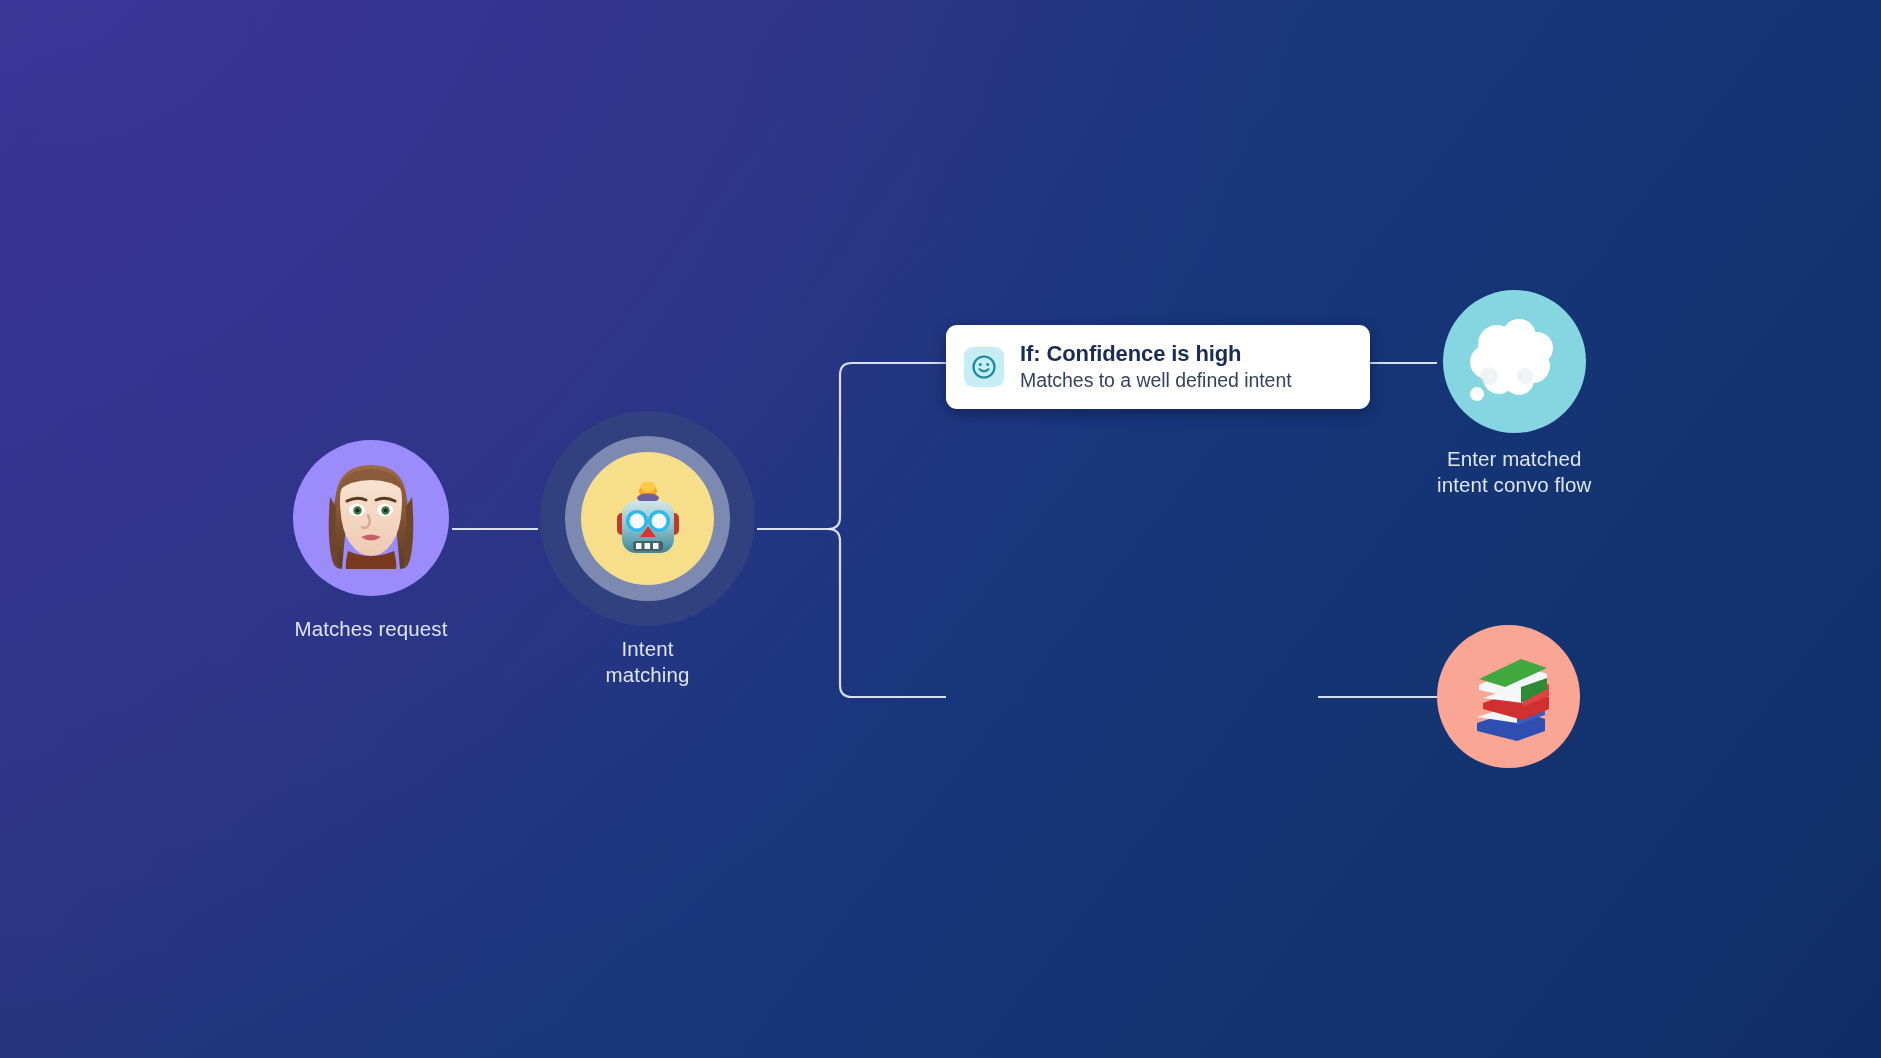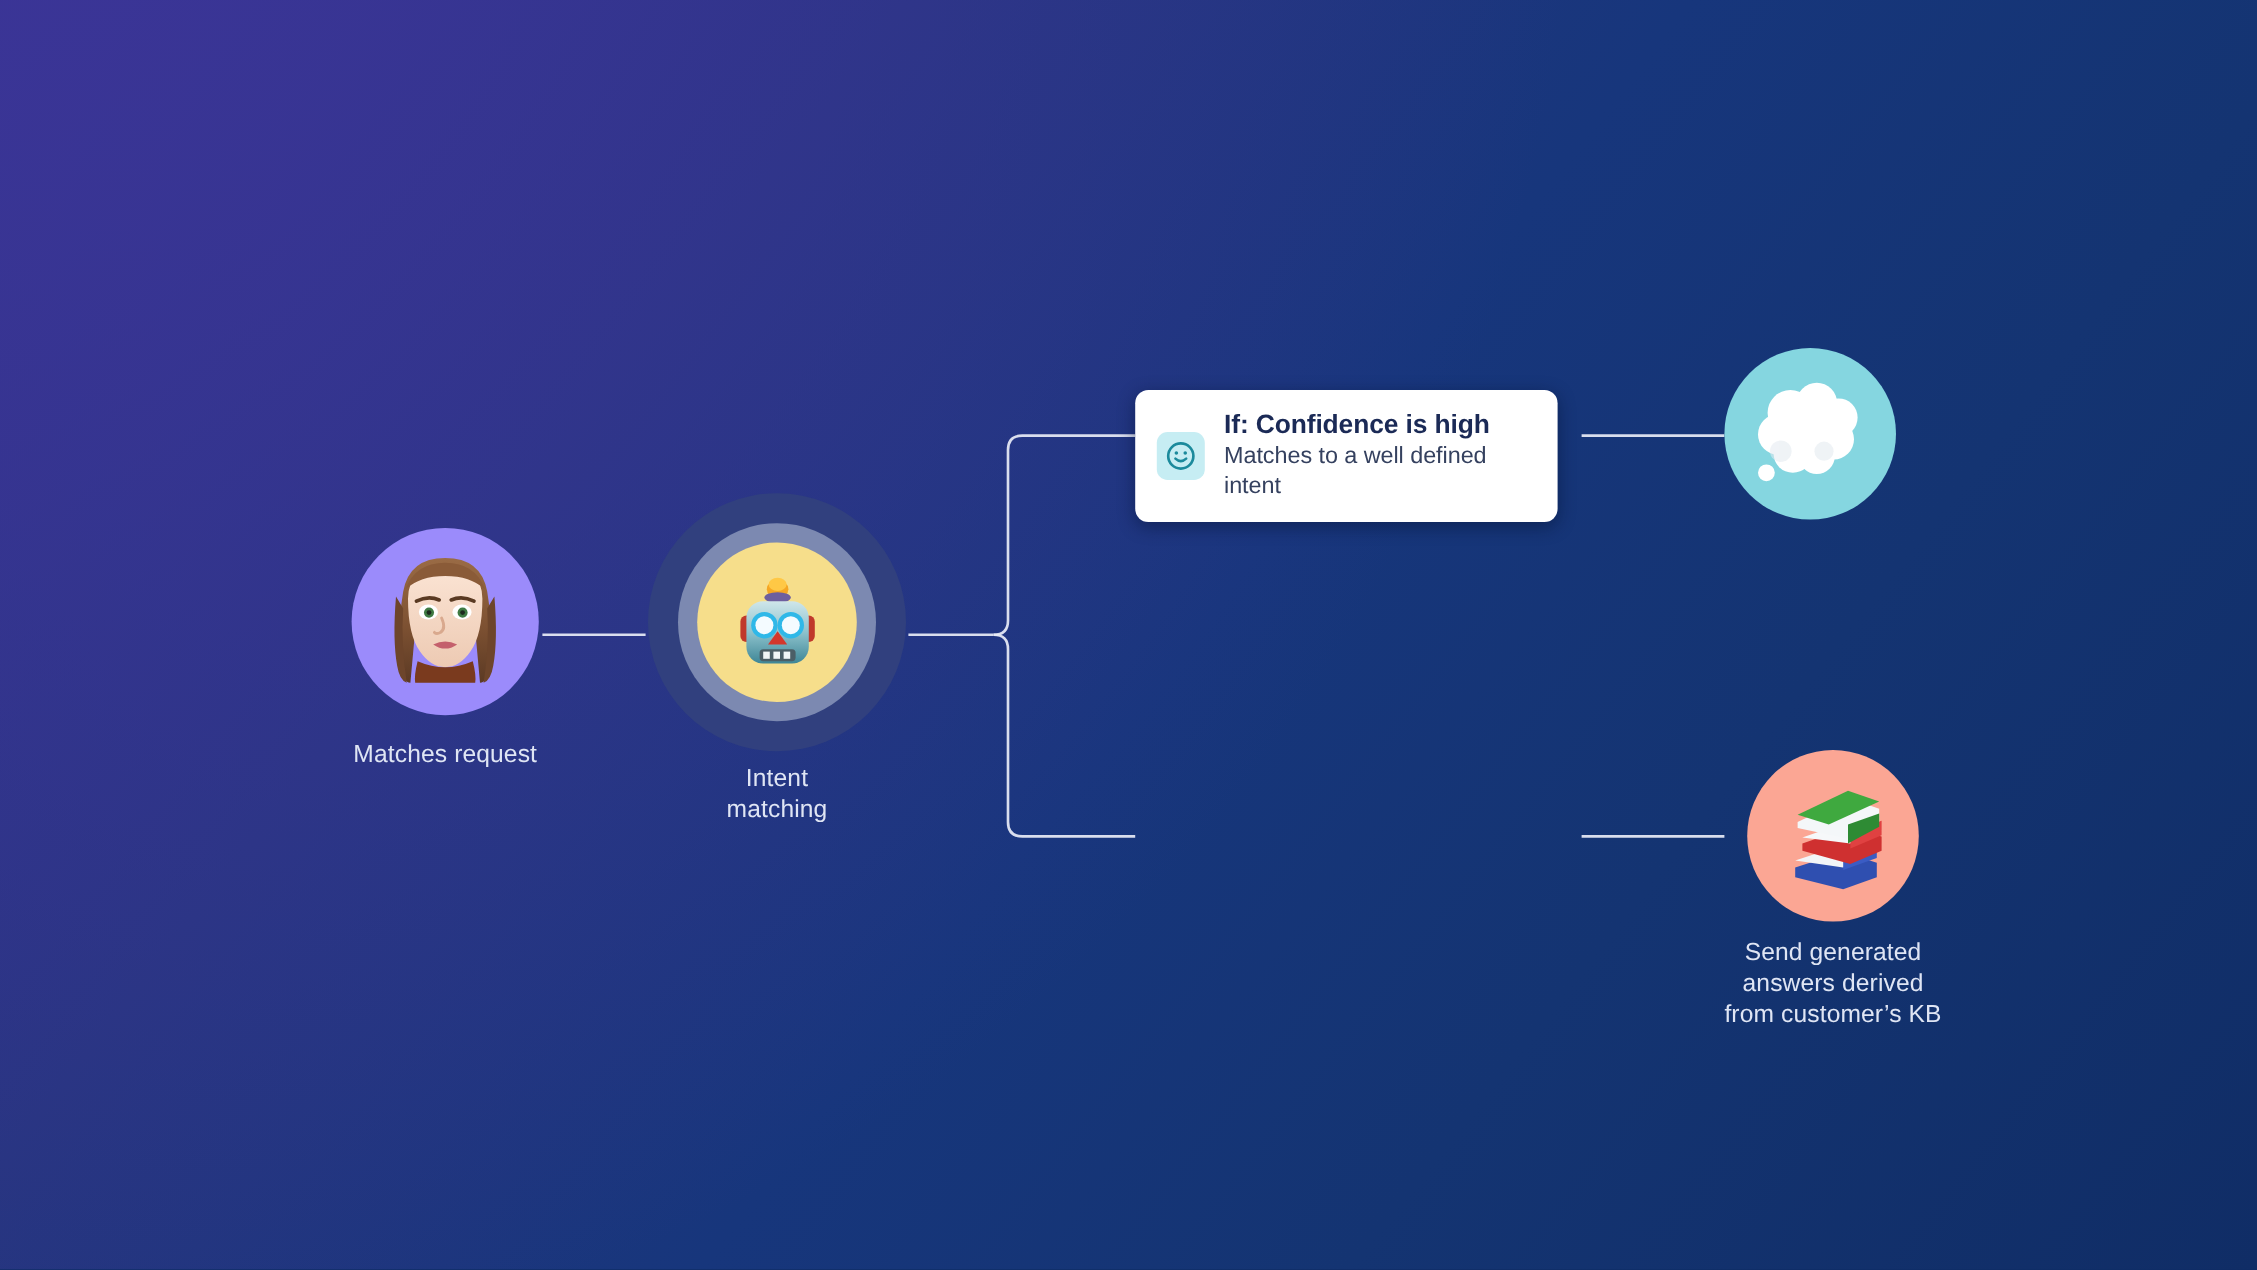--- a/index.html
+++ b/index.html
@@ -97,21 +97,21 @@
     width: 143px; height: 143px;
     background: #fba694;
   }
   #node-cloud .node-label, #node-books .node-label { margin-top: 13px; }
 
   .emoji-art { display: block; }
 
   
   .card {
     position: absolute;
-    width: 352px;
+    width: 424px;
     background: #ffffff;
     border-radius: 11px;
     box-shadow: 0 4px 14px rgba(5, 15, 45, 0.45);
     display: flex;
     align-items: center;
     padding: 16px 18px;
     box-sizing: border-box;
   }
   #card-high { left: 946px; top: 325px; }
   #card-low  { left: 946px; top: 659px; }
@@ -256,37 +256,36 @@
           <circle cx="40" cy="68" r="16"></circle>
           <circle cx="60" cy="70" r="15"></circle>
           <circle cx="18" cy="84" r="7"></circle>
         </g>
         <g fill="#e3eaf0" opacity="0.55">
           <circle cx="30" cy="66" r="9"></circle>
           <circle cx="66" cy="66" r="8"></circle>
         </g>
       </svg>
     </div>
+    <div class="node-label">Enter matched
+intent convo flow</div>
   </div>
 
   <div class="node" id="node-books">
     <div class="node-circle">
       <svg class="emoji-art" width="108" height="104" viewBox="0 0 108 104">
 
         <path d="M22 78 l40 -13 l28 9 l0 12 l-28 10 l-40 -10 z" fill="#2f4fb0"></path>
         <path d="M22 72 l40 -13 l28 9 l-28 10 z" fill="#f2f5f8"></path>
         <path d="M62 68 l28 -10 l0 12 l-28 10 z" fill="#3a5cc4"></path>
 
         <path d="M28 58 l40 -14 l26 8 l0 12 l-26 11 l-40 -11 z" fill="#cf3030"></path>
         <path d="M28 53 l40 -14 l26 8 l-26 11 z" fill="#f6f8fa"></path>
         <path d="M68 47 l26 -8 l0 12 l-26 11 z" fill="#e04141"></path>
 
         <path d="M24 40 l42 -20 l26 9 l0 11 l-26 14 l-42 -9 z" fill="#f4f7f9"></path>
         <path d="M24 34 l42 -20 l26 9 l-42 19 z" fill="#3fa93f"></path>
         <path d="M66 42 l26 -9 l0 11 l-26 14 z" fill="#2e8b34"></path>
       </svg>
     </div>
-    <div class="node-label">Send generated
-answers derived
-from customer’s KB</div>
   </div>
 
 </div>
 
 </body></html>

